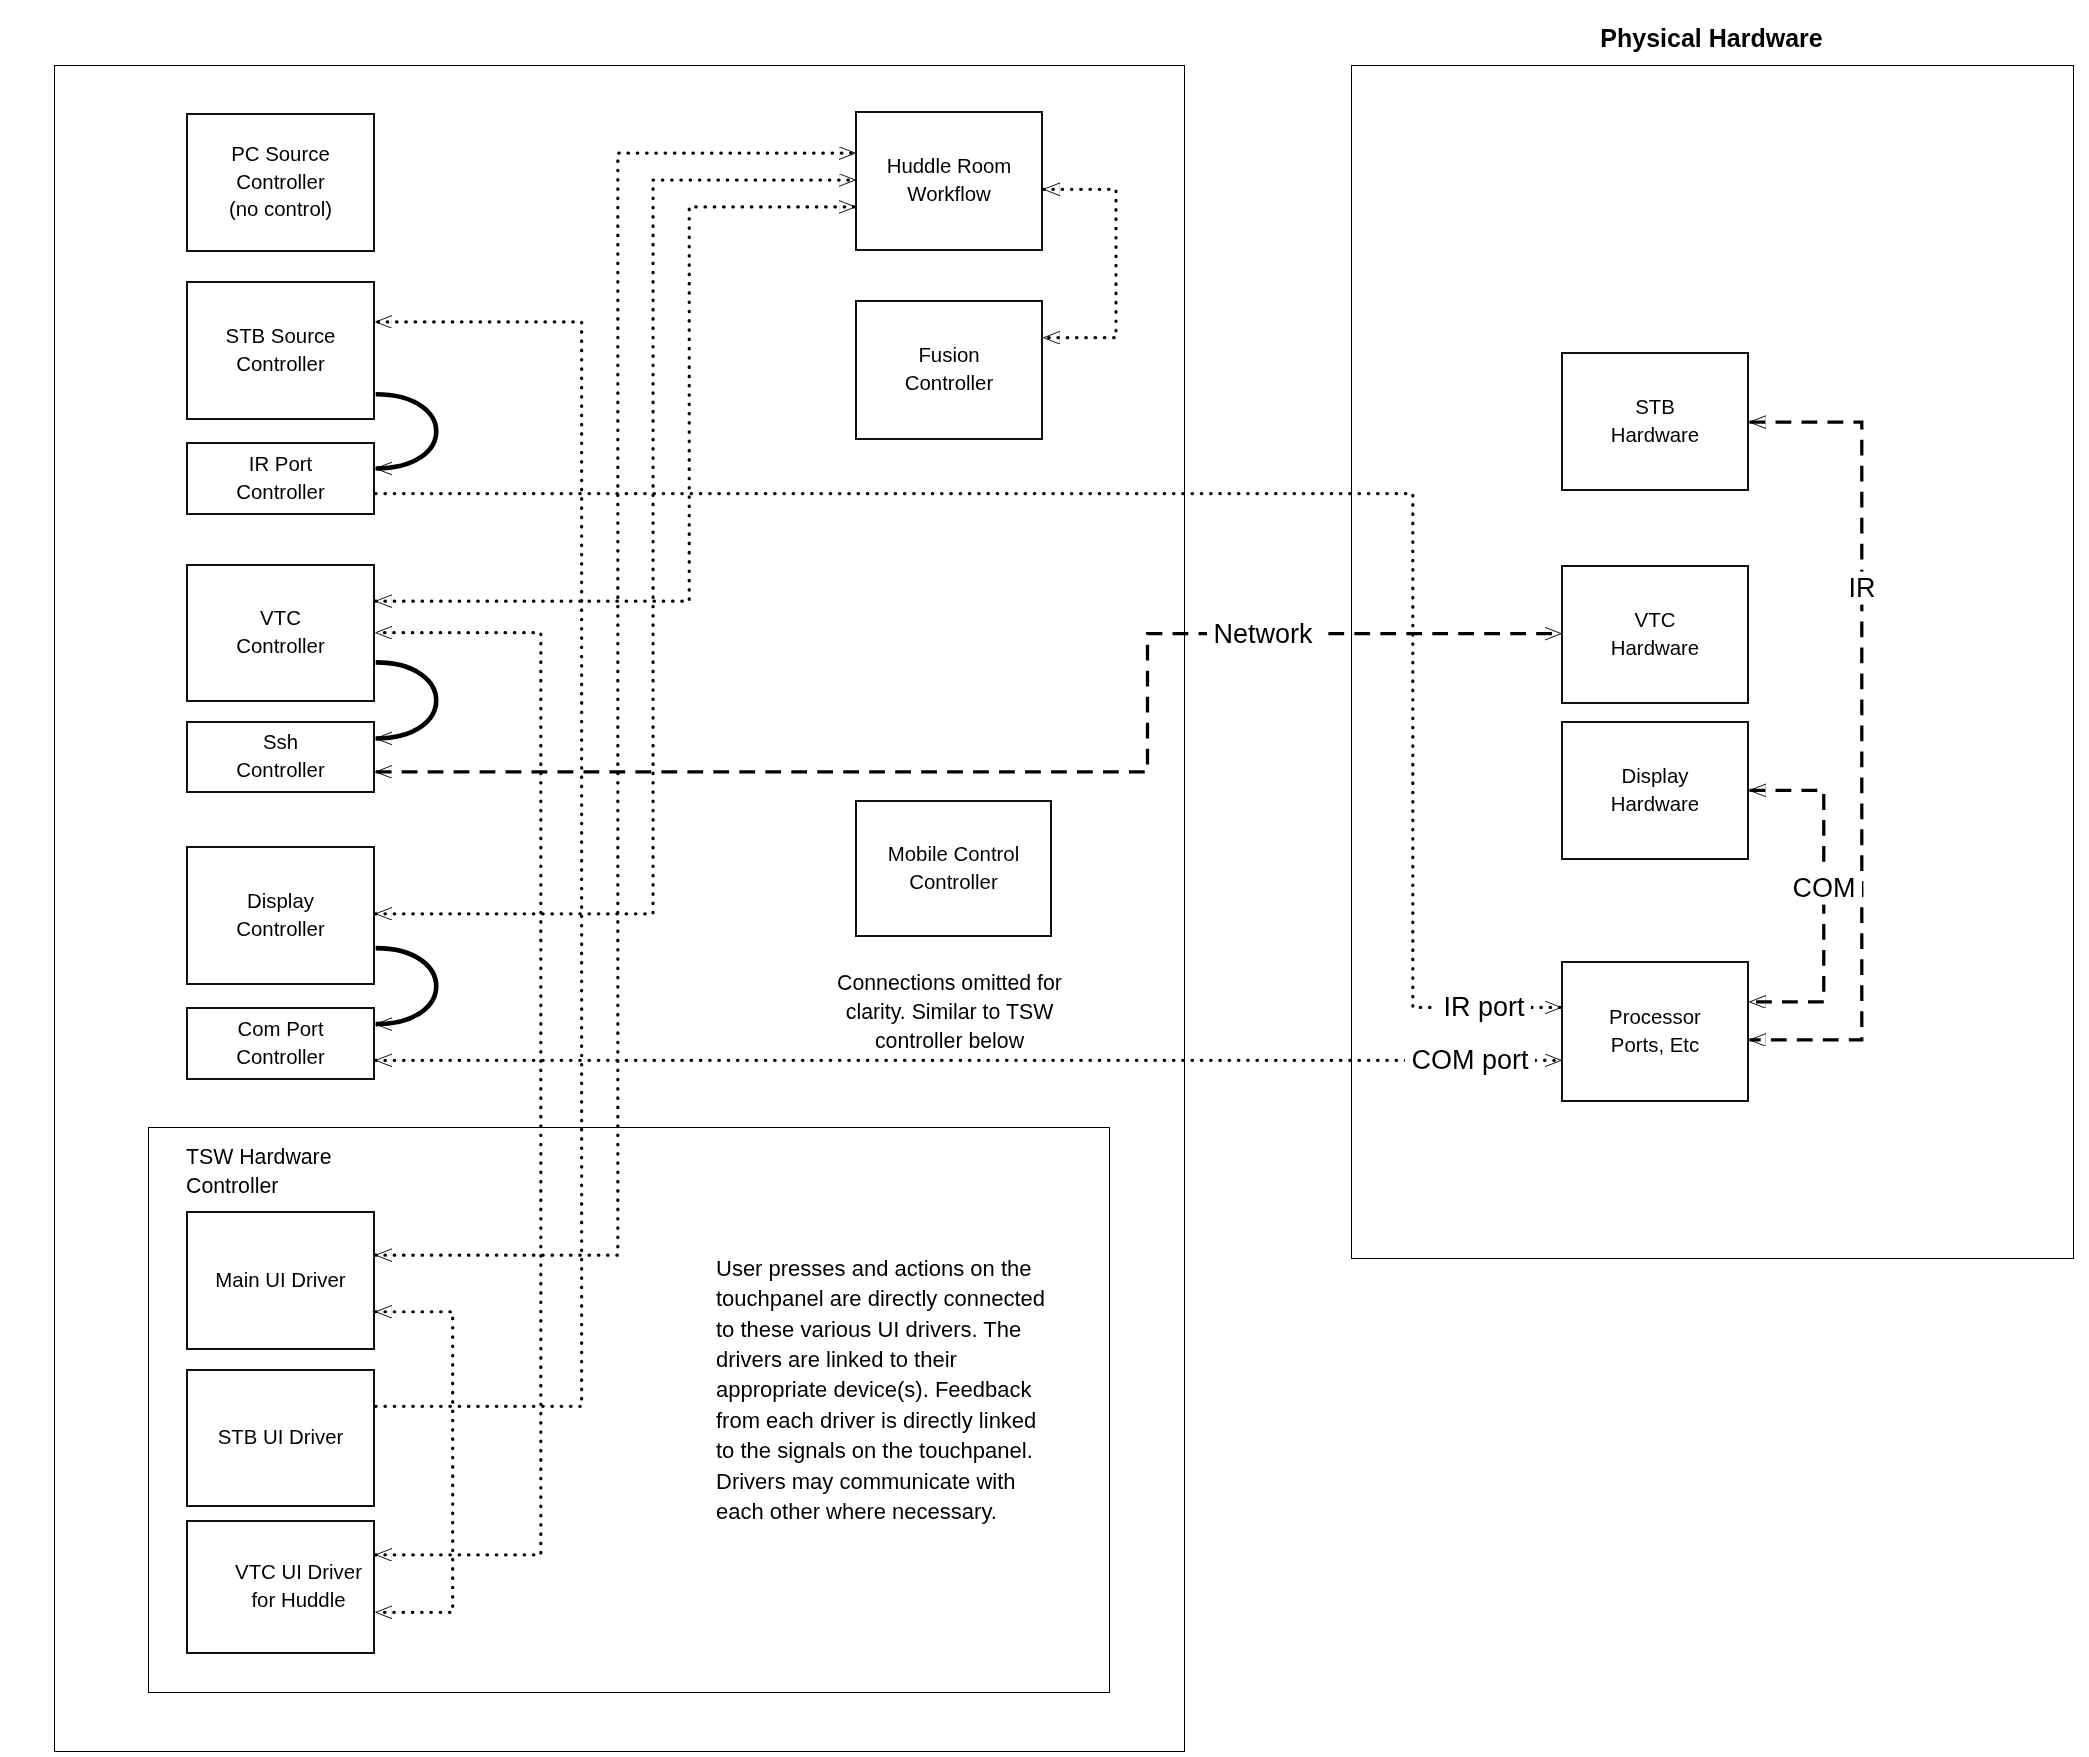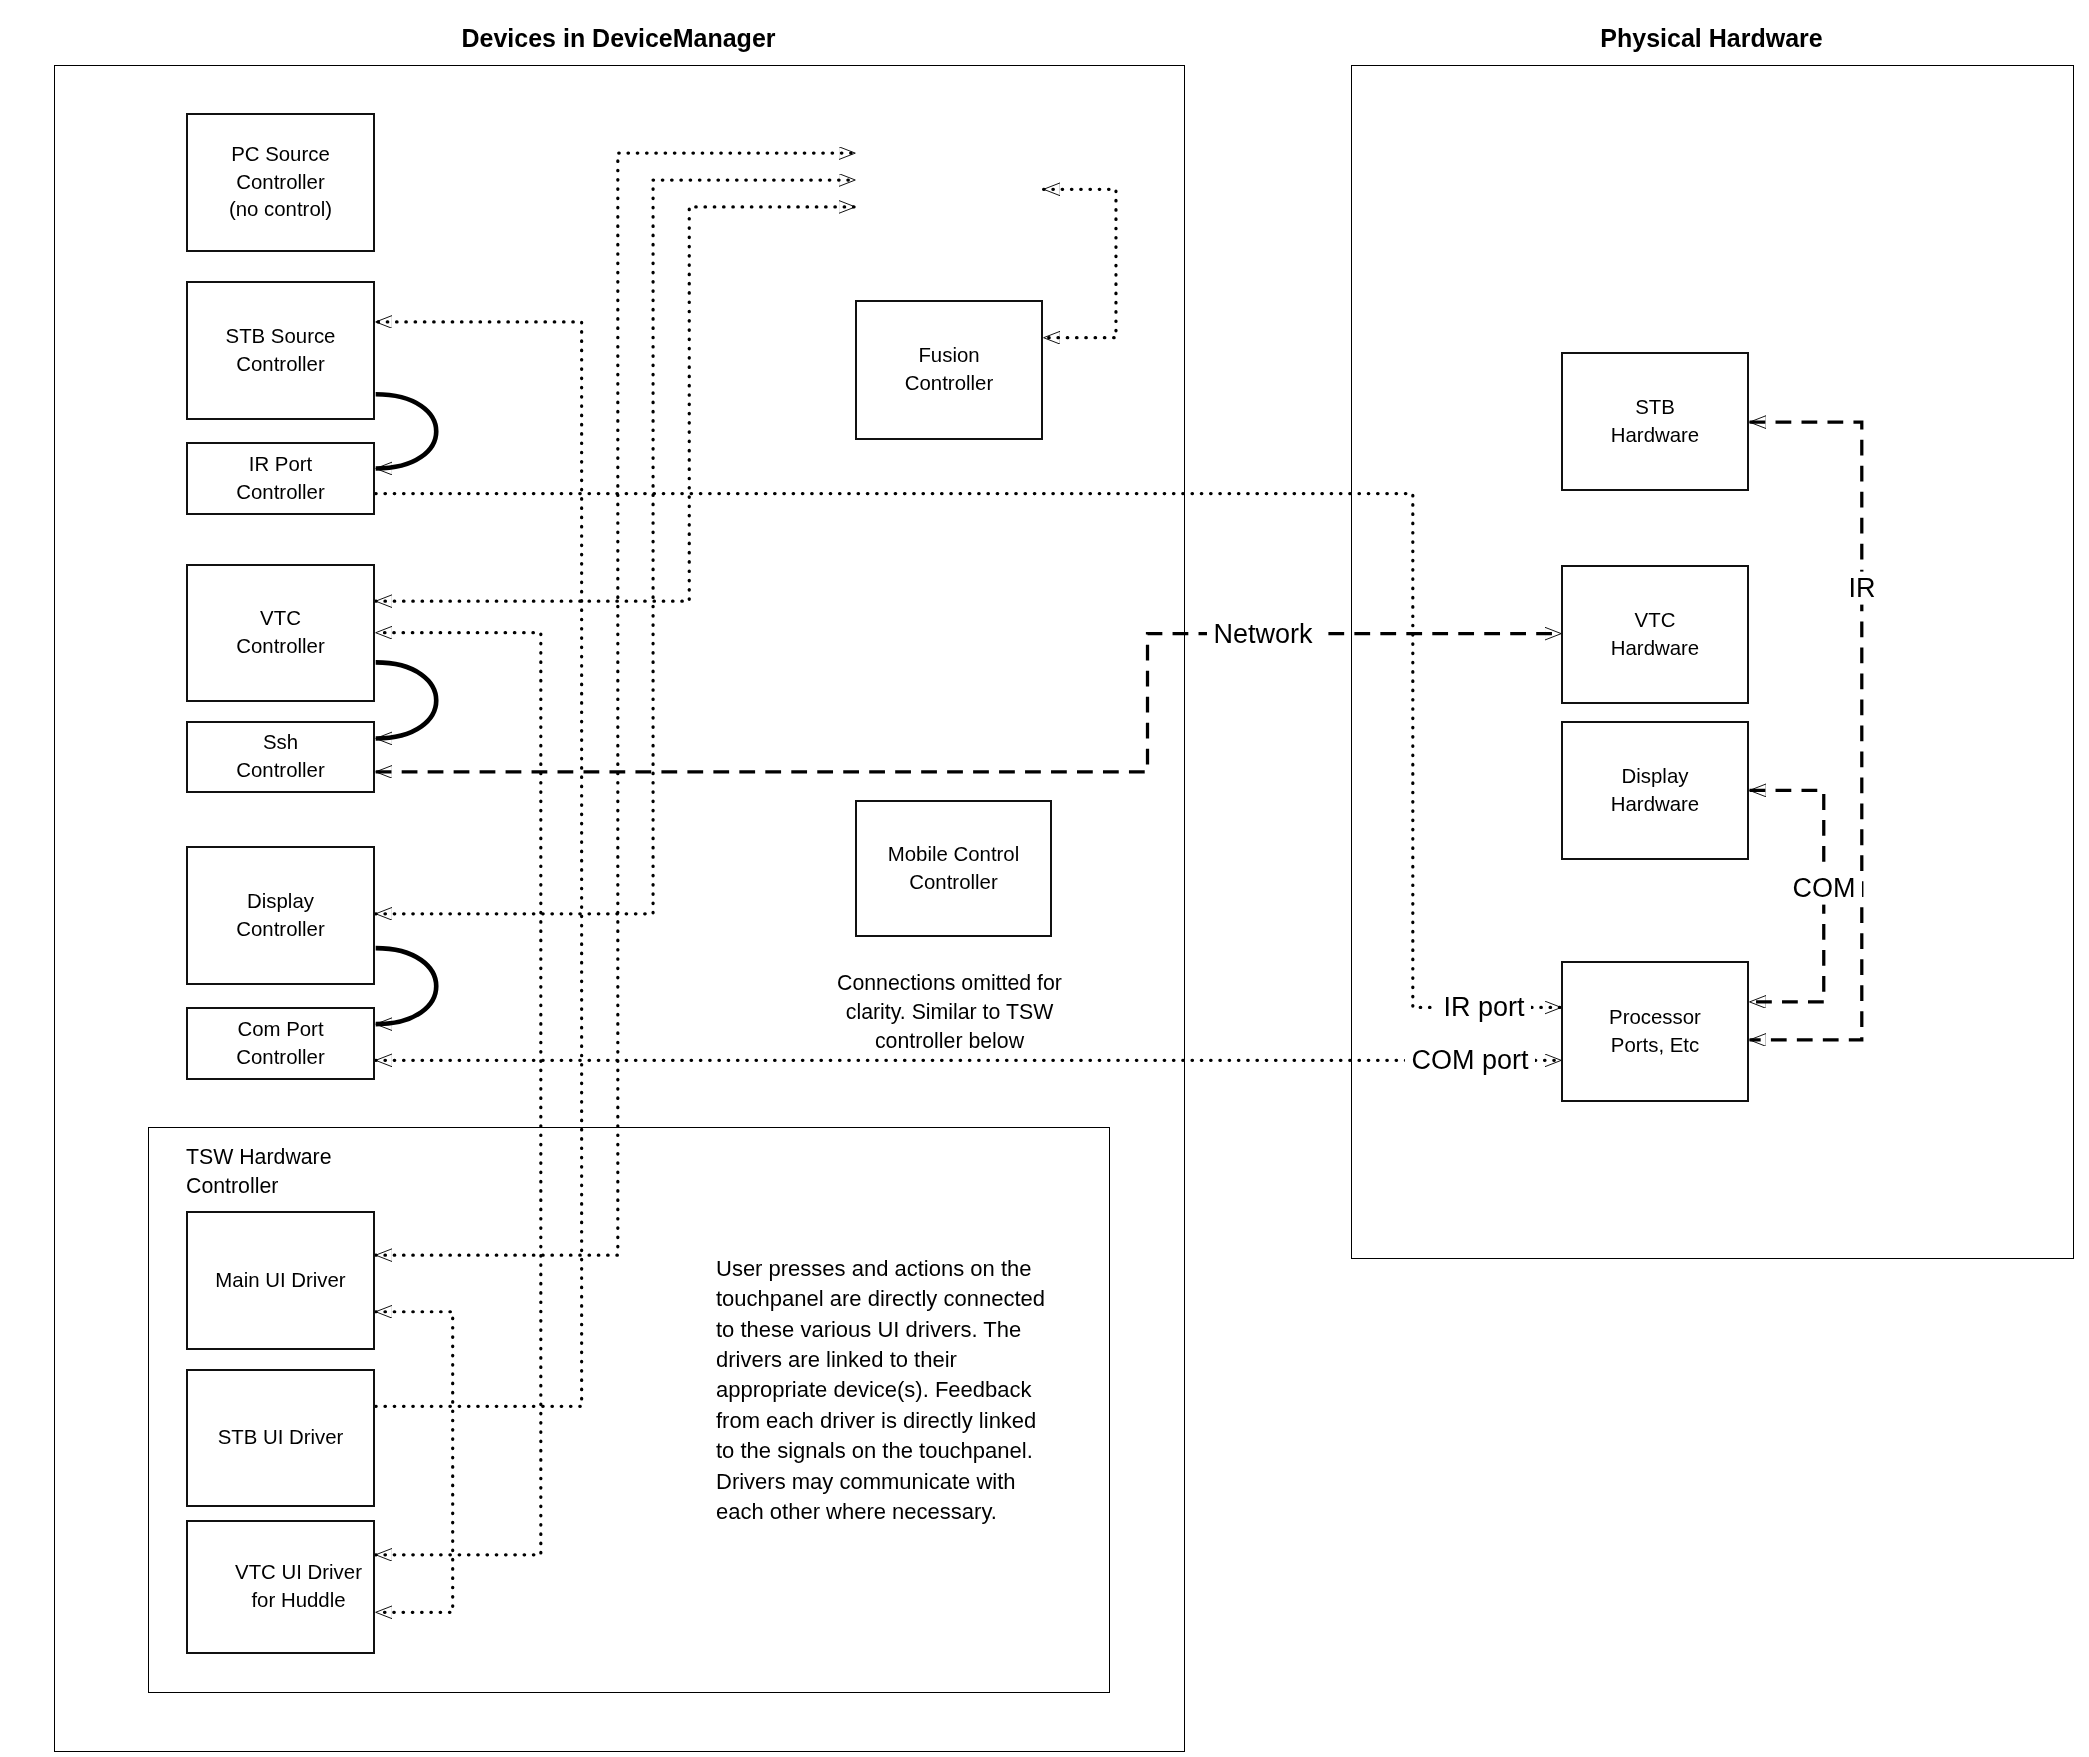--- a/index.html
+++ b/index.html
@@ -26,21 +26,20 @@
   }
   .note { position:absolute; font-size:21.3px; z-index:11; white-space:pre-line; line-height:1.35; }
   .note.center { text-align:center;margin-top:17px; }
   .para { position:absolute; font-size:22px; z-index:11; line-height:1.38; }
 </style>
 </head>
 <body>
 
 <div class="canvas">
 
-  <div class="title" style="left:54px; top:24px; width:1129px;">Devices in DeviceManager</div>
   <div class="title" style="left:1351px; top:24px; width:721px;">Physical Hardware</div>
 
   <div class="container-box" style="left:54px; top:65px; width:1129px; height:1685px;"></div>
   <div class="container-box" style="left:1351px; top:65px; width:721px; height:1192px;"></div>
   <div class="container-box" style="left:148px; top:1127px; width:960px; height:564px; z-index:4;"></div>
 
   <svg class="wires" width="2090" height="1758" viewBox="0 0 2253 1895">
     <defs>
       <marker id="ae" markerUnits="userSpaceOnUse" markerWidth="20" markerHeight="16" refX="18" refY="7" orient="auto">
         <path d="M0,0 L18,7 L0,14 Z" fill="#000" stroke="none"></path>
@@ -84,20 +83,22 @@
 Controller</div>
   <div class="node" style="left:186px; top:564px;  width:189px; height:138px;">VTC
 Controller</div>
   <div class="node" style="left:186px; top:721px;  width:189px; height:72px;">Ssh
 Controller</div>
   <div class="node" style="left:186px; top:846px;  width:189px; height:139px;">Display
 Controller</div>
   <div class="node" style="left:186px; top:1007px; width:189px; height:73px;">Com Port
 Controller</div>
 
+  <div class="node" style="left:855px; top:111px; width:188px; height:140px;">Huddle Room
+Workflow</div>
   <div class="node" style="left:855px; top:300px; width:188px; height:140px;">Fusion
 Controller</div>
   <div class="node" style="left:855px; top:800px; width:197px; height:137px;">Mobile Control
 Controller</div>
 
   <div class="note center" style="left:762px; top:952px; width:375px;">Connections omitted for
 clarity. Similar to TSW
 controller below</div>
 
   <div class="note" style="left:186px; top:1143px; width:297px; text-align:left;">TSW Hardware

